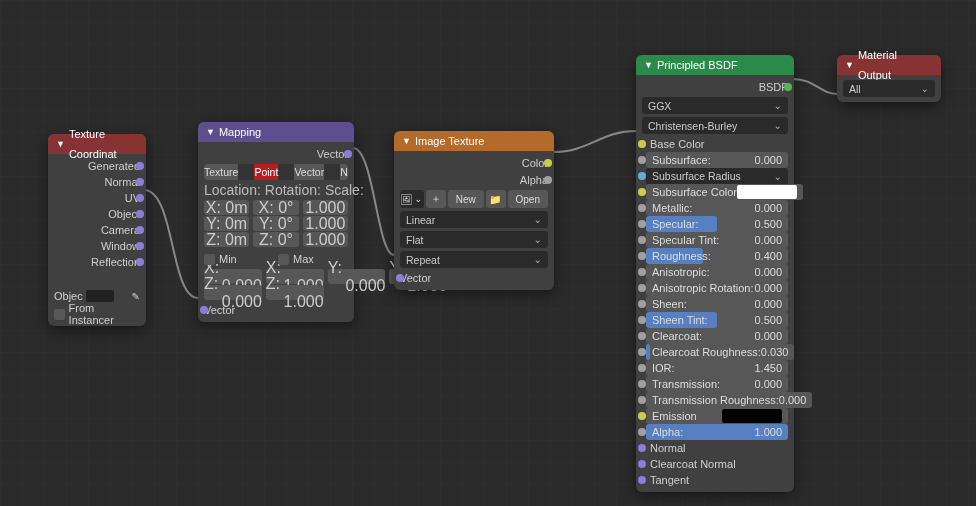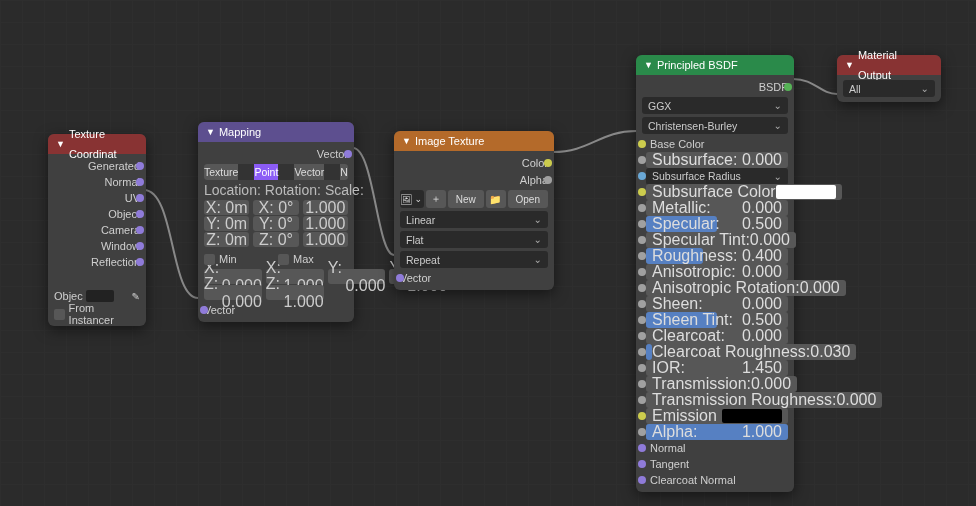--- a/index.html
+++ b/index.html
@@ -24,35 +24,35 @@
 .sock.out { right:-4px; }
 .sock.in { left:-4px; }
 .sock.purple { background:#8f7bd9; }
 .sock.grey { background:#a0a0a0; }
 .sock.yellow { background:#cccc4d; }
 .sock.green { background:#56b356; }
 .sock.blue { background:#6aa8d6; }
 .blue { background:#5680c2; }
 
 .field { background:#575757; height:16px; border-radius:3px; display:flex; align-items:center;
-  justify-content:space-between; padding:0 6px; font-size:16px; color:#ddd; margin:1px 0; }
+  justify-content:space-between; padding:0 6px; font-size:11px; color:#ddd; margin:1px 0; }
 .field .lbl { white-space:nowrap; overflow:hidden; text-overflow:ellipsis; }
 .field .val { color:#ddd; }
 .field.slider { position:relative; }
 .field.slider .bar { position:absolute; left:0; top:0; bottom:0; background:#5680c2; border-radius:3px; }
 .field.slider .lbl,.field.slider .val { position:relative; z-index:1; }
 
 .dropdown { background:#2a2a2a; height:17px; border-radius:3px; display:flex; align-items:center;
   justify-content:space-between; padding:0 6px; font-size:10.5px; color:#ccc; margin:1px 0; }
 .dropdown::after { content:"⌄"; font-size:10px; color:#aaa; }
 
 .btnrow { display:flex; gap:16px; margin:1px 0; border-radius:3px; overflow:hidden; background:#333; }
 .btnrow span { flex:1; text-align:center; font-size:10.5px; height:16px; line-height:16px; background:#575757;
   color:#ddd; }
-.btnrow span.active { background:#8b5cf6; color:#fff; }
+.btnrow span.active { background:#b91c1c; color:#fff; }
 
 .grid3 { display:grid; grid-template-columns:1fr 1fr 1fr; gap:1px 4px; margin:1px 0; }
 .cell { background:#575757; border-radius:3px; font-size:16px; color:#ccc; height:15px; display:flex;
   align-items:center; justify-content:center; }
 .gridlbl { background:none; color:#bbb; font-size:14px; height:14px; display:flex; align-items:center;
   justify-content:center; }
 
 .swatch { width:60px; height:14px; border-radius:2px; display:inline-block; }
 .black { background:#000; }
 .white { background:#fff; }
@@ -353,25 +353,25 @@
         <span class="lbl">Alpha:</span>
               <span class="val">1.000</span>
       </div>
           </div>
           <div class="row left">
             <span class="sock in purple"></span>
             <span style="margin-left:8px">Normal</span>
           </div>
           <div class="row left">
             <span class="sock in purple"></span>
-            <span style="margin-left:8px">Tangent</span>
+            <span style="margin-left:8px">Clearcoat Normal</span>
           </div>
           <div class="row left">
             <span class="sock in purple"></span>
-            <span style="margin-left:8px">Clearcoat Normal</span>
+            <span style="margin-left:8px">Tangent</span>
           </div>
         </div>
   </div>
 </div>
 
 <div class="node" style="left:837px;top:55px;width:104px;">
   <div class="hdr" style="background:#883333">
         <span class="tri">▼</span>
         <span>Material Output</span>
       </div>

